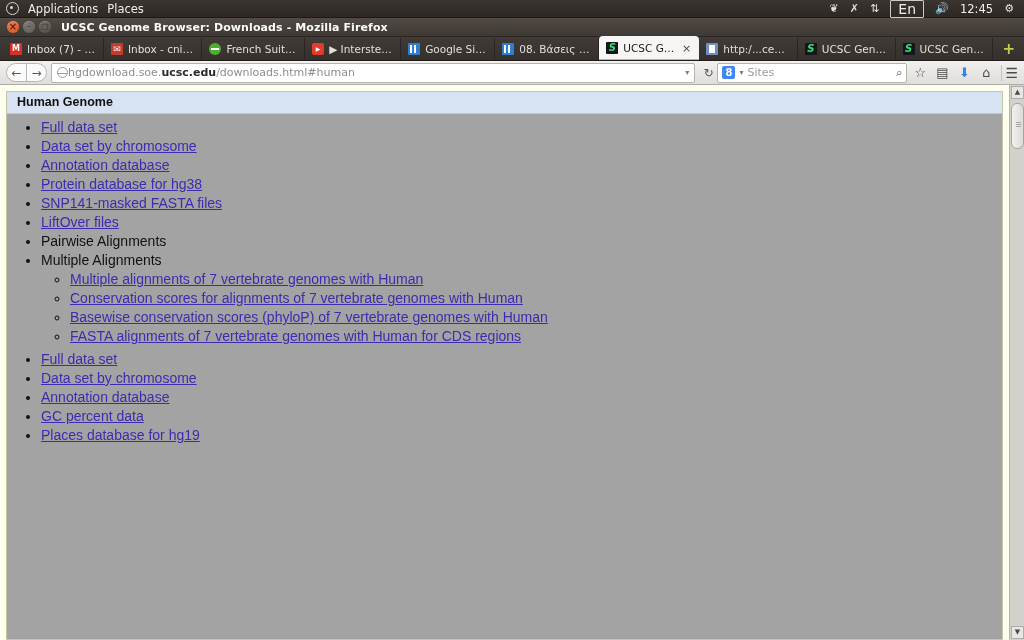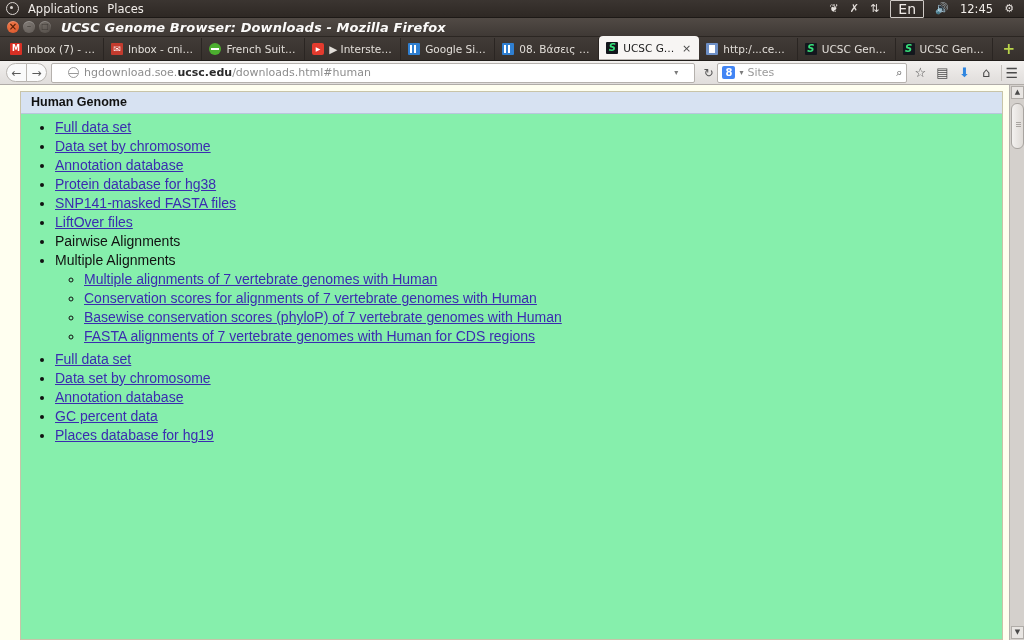--- a/index.html
+++ b/index.html
@@ -51,21 +51,21 @@
           box-shadow: inset 0 1px 0 rgba(255,255,255,.25); }
   .wbtn.close { background: radial-gradient(circle at 35% 30%, #f07746, #d4532a); }
   .wbtn.min   { background: radial-gradient(circle at 35% 30%, #7e7873, #605a55); }
   .wbtn.max   { background: radial-gradient(circle at 35% 30%, #6e6862, #524c47); }
   .wbtn.close::after { content:"\00d7"; position:absolute; inset:0; color:#5a2108;
                        font-size:10px; line-height:12px; text-align:center; font-weight:bold;}
   .wbtn.min::after { content:"\2013"; position:absolute; inset:0; color:#3e3a36;
                      font-size:9px; line-height:11px; text-align:center;}
   .wbtn.max::after { content:"\25a1"; position:absolute; inset:0; color:#3e3a36;
                      font-size:8px; line-height:12px; text-align:center;}
-  #window-title { color: #fcfbfa; font-size: 13px; font-weight: bold; letter-spacing: .1px; font-style: italic; }
+  #window-title { color: #fcfbfa; font-size: 11px; font-weight: bold; letter-spacing: .1px; }
 
   
   #tabstrip {
     height: 24px; background: linear-gradient(to bottom, #413b37 0%, #36302c 100%);
     display: flex; align-items: flex-end; padding-left: 3px;
     border-bottom: 1px solid #211d1a;
   }
   .tab {
     height: 22px; display: flex; align-items: center; gap: 5px;
     padding: 0 8px 0 7px; font-size: 10.5px; color: #e2ded9;
@@ -112,21 +112,21 @@
   }
   .navbtn {
     width: 21px; height: 19px; border: 1px solid #b9b5b1; background: #fafafa;
     display: flex; align-items: center; justify-content: center;
     font-size: 12px; color: #5a5a5a;
   }
   .navbtn.back { border-radius: 10px 0 0 10px; }
   .navbtn.fwd  { border-radius: 0 10px 10px 0; margin-left: -5px; }
   #urlbar {
     flex: 1 1 auto; height: 20px; background: #fff; border: 1px solid #b5b1ad;
-    border-radius: 2px; display: flex; align-items: center; padding: 0 16px; gap: 5px;
+    border-radius: 2px; display: flex; align-items: center; padding: 0 5px; 
     font-size: 11px; color: #8d8d8d; min-width: 0;
   }
   .globe-icon { width: 11px; height: 11px; border-radius: 50%; border: 1px solid #9a9a9a;
                 position: relative; flex: 0 0 11px; }
   .globe-icon::after { content:""; position:absolute; left:0; top:4.5px; width:9px; height:1px; background:#9a9a9a;}
   #urltext { white-space: nowrap; overflow: hidden; }
   #urltext b { color: #2b2b2b; font-weight: bold; }
   .url-caret { margin-left: auto; color: #7b7b7b; font-size: 8px; padding-left:6px;}
   .reload { color: #555; font-size: 12px; padding-left: 4px; }
   #searchbar {
@@ -146,21 +146,21 @@
   #content {
     height: 555px; width: 1024px; background: #fcfbec;
     position: relative; overflow: hidden; display: flex;
   }
   #page {
     flex: 1 1 auto; background: #fffff0; overflow: hidden;
     padding: 6px 6px 0 6px;
     font-family: "Liberation Sans", sans-serif;
   }
   #panel-box {
-    border: 1px solid #c8c4a8; background: #86efac; height: 100%; margin-left: 14px;
+    border: 1px solid #c8c4a8; background: #a3a3a3; height: 100%;
   }
   #panel-head {
     background: #d7e2f2; border-bottom: 1px solid #b9c6dc;
     font-size: 12.5px; font-weight: bold; color: #111;
     padding: 3px 10px 4px 10px;
   }
   .asm-title { font-size: 13px; color: #1a1a1a; padding: 12px 0 2px 12px; }
   ul.lvl1 { list-style: disc; margin: 4px 0 0 34px; }
   ul.lvl2 { list-style: circle; margin: 0 0 0 29px; }
   ul.lvl1 > li, ul.lvl2 > li { font-size: 14px; color: #111; line-height: 19px; }

